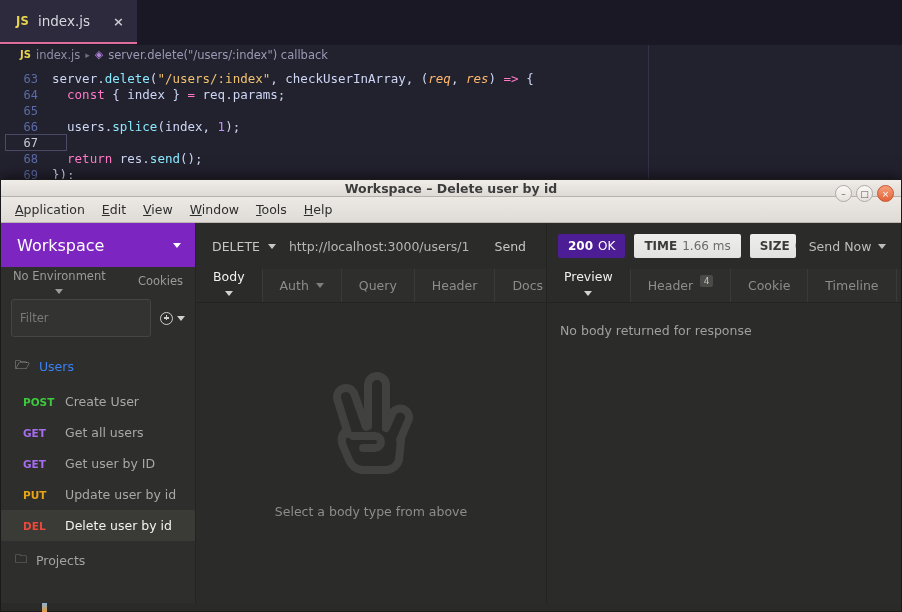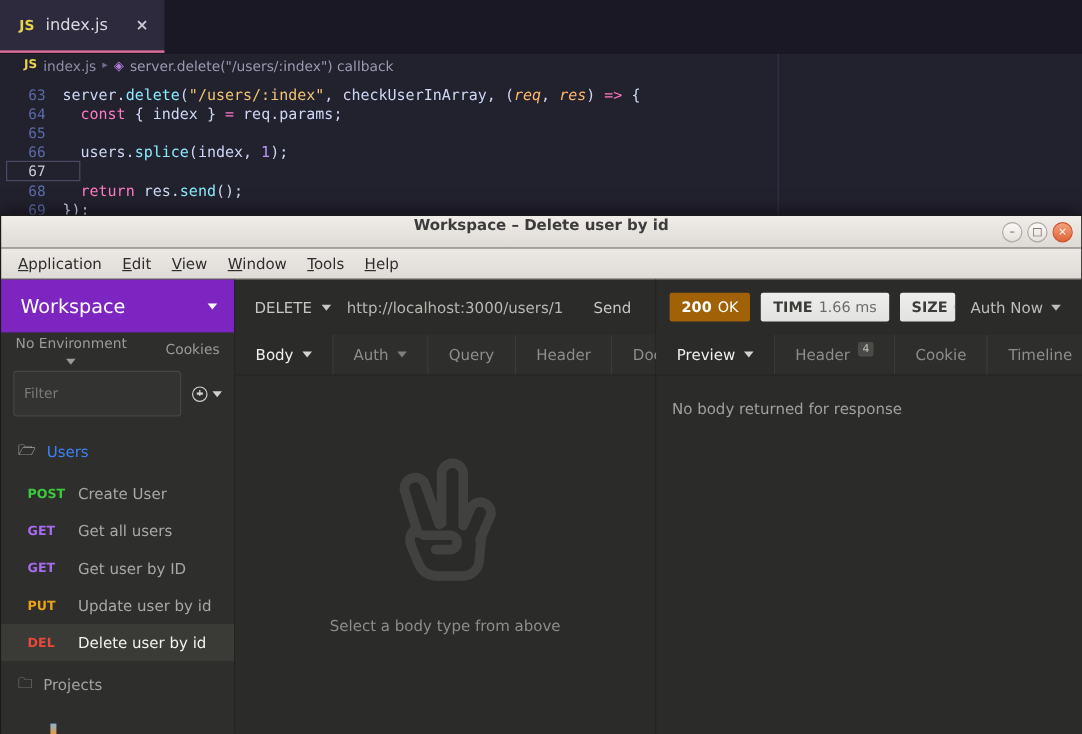--- a/index.html
+++ b/index.html
@@ -58,23 +58,23 @@
   .k-op { color: #ff79c6; }
   .k-plain { color: #cdd6f4; }
 
   
   .win {
     position: absolute; left: 0; top: 179px; width: 902px; height: 433px;
     background: #2a2a28; border: 1px solid #1a1a1a;
     box-shadow: 0 -2px 14px rgba(0,0,0,.55);
   }
   .titlebar {
-    height: 27px; background: linear-gradient(#f0ece8, #dedad6);
+    height: 17px; background: linear-gradient(#f0ece8, #dedad6);
     border-bottom: 1px solid #b8b2ac; position: relative;
-    display: flex; align-items: flex-start; justify-content: center;
+    display: flex; align-items: flex-end; justify-content: center;
   }
   .title-text { font-size: 12.5px; font-weight: bold; color: #3c3c3c;
     font-family: "DejaVu Sans", sans-serif; }
   .wbtns { position: absolute; right: 7px; top: 5px; display: flex; gap: 4px; }
   .wbtn { width: 17px; height: 17px; border-radius: 50%;
     border: 1px solid #b0a9a2; display: flex; align-items: center;
     justify-content: center; font-size: 9px; color: #5a5550;
     background: linear-gradient(#fbf9f7, #e6e1dc); }
   .wbtn.close { background: linear-gradient(#f4a07a, #e2643a);
     border-color: #c9542f; color: #fff; }
@@ -138,39 +138,39 @@
   .urlbar { height: 46px; display: flex; align-items: center; }
   .method-sel { display: flex; align-items: center; gap: 8px;
     padding: 0 13px 0 16px; color: #c6c6c3; font-size: 12.5px; }
   .url-text { flex: 1; color: #b6b6b3; font-size: 12.5px; }
   .send-btn { padding: 0 20px 0 10px; color: #c6c6c3; font-size: 12.5px; }
 
   .tabrow { height: 34px; display: flex; align-items: stretch;
     background: #2e2e2c; border-bottom: 1px solid #232321; }
   .tab { display: flex; align-items: center; gap: 7px; padding: 0 17px;
     font-size: 12.5px; color: #8d8d8a; border-right: 1px solid #3a3a38; }
-  .tab.active { color: #f0f0ee; background: #2b2b29; border-right: 1px solid #3a3a38; }
+  .tab.active { color: #f0f0ee; background: #2b2b29; border-right: 1px solid #3a3a38; flex-direction: column; }
   .tab .caret { opacity: .85; }
   .badge { background: #4a4a47; color: #c0c0bd; font-size: 9px;
     padding: 1px 3.5px; border-radius: 2px; position: relative; top: -5px; }
 
   .bodyarea { flex: 1; background: #2b2b29; display: flex;
     flex-direction: column; align-items: center; justify-content: center;
     gap: 28px; padding-bottom: 20px; }
   .hand-svg { opacity: 1; }
   .body-hint { color: #8d8d8a; font-size: 12.5px; }
 
   
   .respane { flex: 1; background: #2b2b29; display: flex; flex-direction: column; }
   .statusbar { height: 46px; display: flex; align-items: center;
     padding-left: 11px; gap: 9px; overflow: hidden; }
   .chip { height: 24px; display: flex; align-items: center; gap: 5px;
     padding: 0 10px; font-size: 12px; border-radius: 2px; }
   .chip b { font-weight: bold; }
-  .chip.ok { background: #a16207; color: #fff; }
+  .chip.ok { background: #4c1d95; color: #fff; }
   .chip.grey { background: linear-gradient(#eeeeec,#e2e2e0); color: #6b6b68; }
   .chip.grey b { color: #3b3b38; }
   .chip.size { width: 46px; overflow: hidden; white-space: nowrap; }
   .justnow { display: flex; align-items: center; gap: 7px;
     color: #bdbdba; font-size: 12.5px; margin-left: 4px; }
   .resp-msg { padding: 20px 13px; color: #a0a09d; font-size: 12.5px; }
   .resp-tabs { border-bottom: 1px solid #232321; }
 
   .taskbar-nub { position: absolute; left: 42px; bottom: 0; width: 5px;
     height: 9px; background: linear-gradient(#8ab4d8, #e89a3c); }
@@ -354,21 +354,21 @@
           </span>
           <span class="chip grey">
             <b>TIME</b>
             <span>1.66 ms</span>
           </span>
           <span class="chip grey size">
             <b>SIZE</b>
             <span>0</span>
           </span>
           <span class="justnow">
-            <span>Auth Now</span>
+            <span>Send Now</span>
             <span class="caret"></span>
           </span>
         </div>
         <div class="tabrow resp-tabs" id="resp-tabs">
             <div class="tab active">
               <span>Preview</span>
               <span class="caret"></span>
             </div>
             <div class="tab">
               <span>Header</span>

